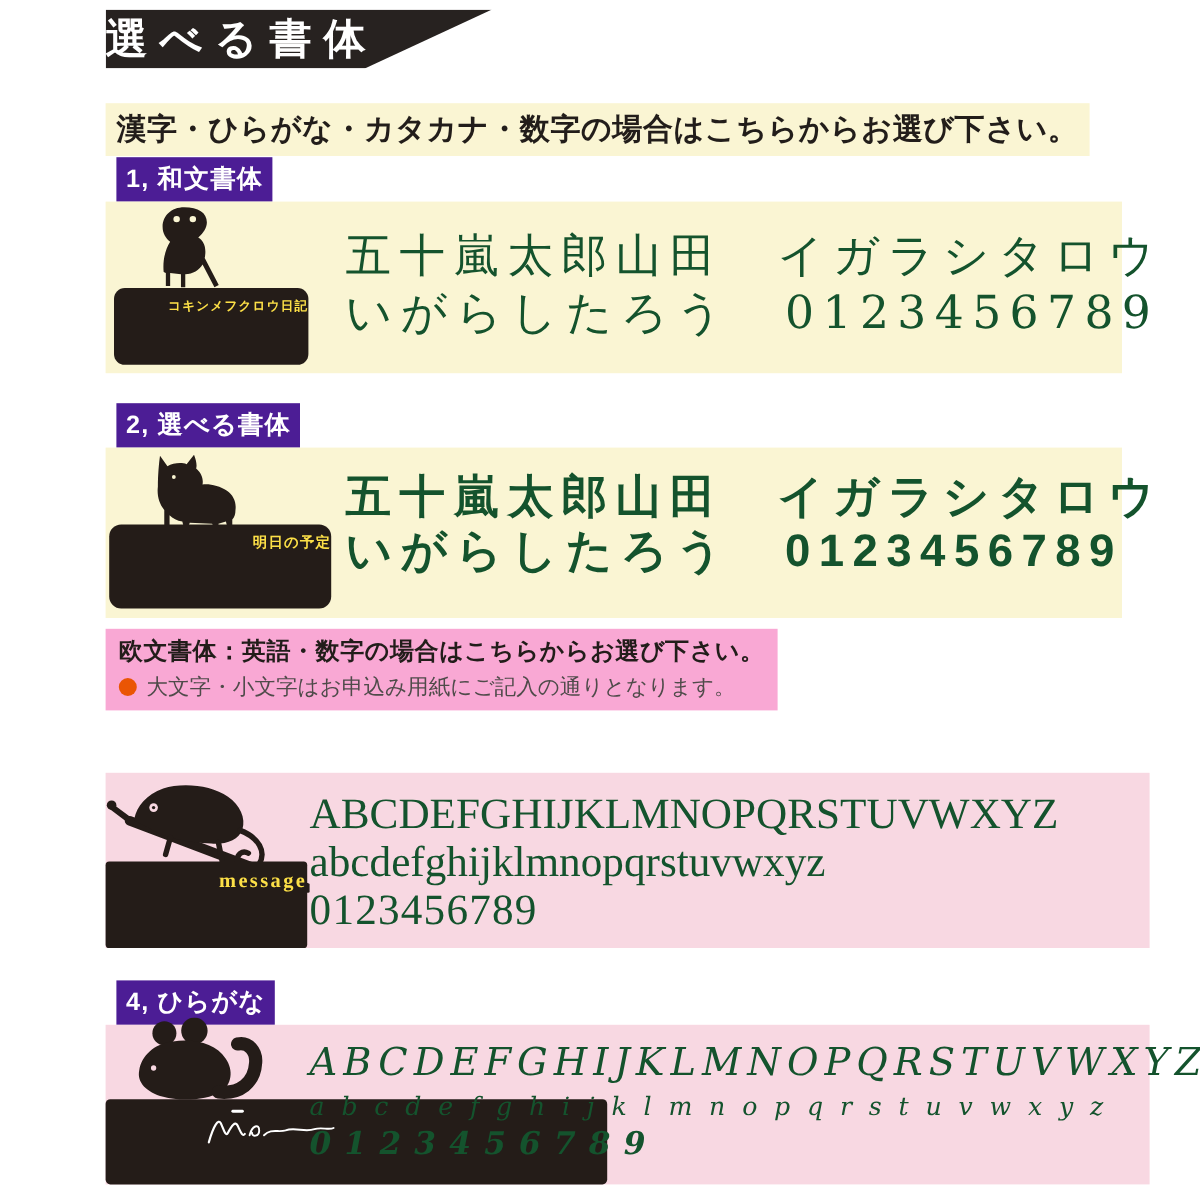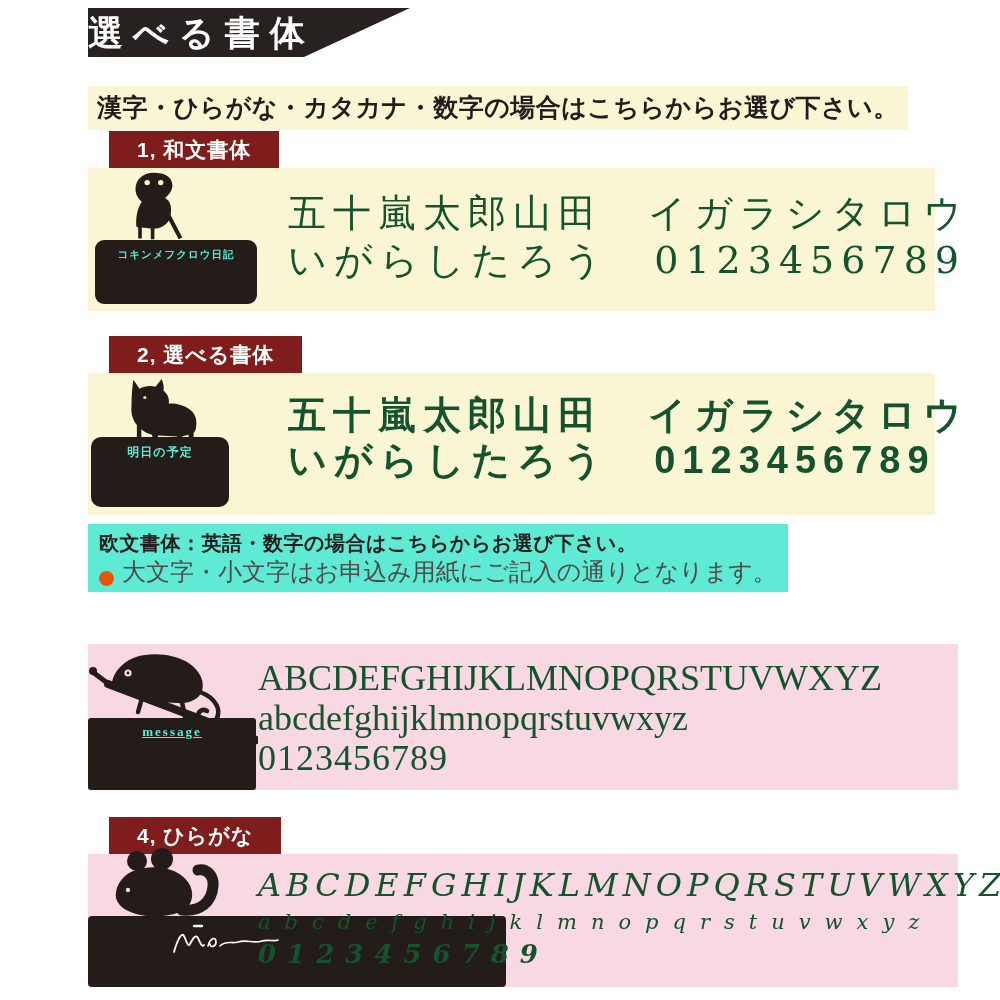--- a/index.html
+++ b/index.html
@@ -10,36 +10,36 @@
   
   .banner { position:absolute; left:88px; top:8px; width:322px; height:49px;
     background:#272220; clip-path:polygon(0 0,100% 0,calc(100% - 106px) 100%,0 100%); }
   .banner span { display:block; color:#ffffff; font-weight:bold; font-size:35px;
     line-height:49px; letter-spacing:10px; }
 
   
   .jp-note { position:absolute; left:88px; top:86px; background:#faf5d3;
     font-size:25px; font-weight:bold; color:#221d1a; padding:5px 9px 6px;
     letter-spacing:0.5px; white-space:nowrap; }
-  .en-note { position:absolute; left:88px; top:524px; background:#5eead4;
+  .en-note { position:absolute; left:88px; top:524px; background:#f9a8d4;
     padding:5px 11px 6px; white-space:nowrap; }
   .en-note .t1 { font-size:20px; font-weight:bold; color:#221d1a; line-height:29px; letter-spacing:0.5px; }
-  .en-note .t2 { font-size:24px; color:#4f4b4a; line-height:28px; display:flex; align-items:flex-end; gap:8px; }
+  .en-note .t2 { font-size:18px; color:#4f4b4a; line-height:28px; display:flex; align-items:center; gap:8px; }
   .dot { width:15px; height:15px; border-radius:50%; background:#ea5504; display:inline-block; flex:0 0 auto; }
 
   
-  .sec-label { position:absolute; left:97px; background:#7f1d1d; color:#fff;
-    font-size:21px; font-weight:bold; line-height:37px; padding:0 28px;
-    letter-spacing:1px; white-space:nowrap;margin-left:12px; }
+  .sec-label { position:absolute; left:97px; background:#4c1d95; color:#fff;
+    font-size:21px; font-weight:bold; line-height:37px; padding:0 8px;
+    letter-spacing:1px; white-space:nowrap; }
   
   .panel { position:absolute; left:88px; }
   .panel.cream { background:#faf5d3; width:847px; height:143px; }
   .panel.pink  { background:#f8d8e2; width:870px; }
 
-  .plaque { position:absolute; background:#241c18; color:#5eead4; text-align:center; }
+  .plaque { position:absolute; background:#241c18; color:#fde047; text-align:right; }
   .plaque .ptxt { display:block; font-weight:bold; }
 
   .svgicon { position:absolute; }
 
   
   .sample { position:absolute; text-align:left; color:#14532d; }
   .sample div { white-space:nowrap; }
   .s-jp-serif { font-family:"DejaVu Serif","Liberation Serif",serif; font-size:38px; letter-spacing:7px; line-height:47px; }
   .s-jp-gothic { font-family:"Liberation Sans",sans-serif; font-weight:bold; font-size:38px; letter-spacing:7px; line-height:45px; }
   .s-en-serif { font-family:"Liberation Serif","DejaVu Serif",serif; font-size:36px; line-height:40px; }
@@ -75,21 +75,21 @@
       <div>いがらしたろう　0123456789</div>
     </div>
   </div>
 
   <div class="sec-label" style="top:336px;">2, 選べる書体</div>
   <div class="panel cream" style="top:373px;height:142px;">
     <svg class="svgicon" style="left:34px;top:5px;" width="90" height="62" viewBox="0 0 100 70">
       <path fill="#241c18" d="M12 2 L19 12 C24 9 32 8 37 10 L44 1 C46 6 47 11 46 14 C51 18 53 24 52 29 C58 28 68 30 75 35 C81 39 84 46 83 53 C83 57 82 60 80 62 L80 68 L75 68 L74 64 L67 66 L67 68 L62 68 L61 66 L40 65 L39 68 L34 68 L33 64 C28 63 24 61 21 58 L21 68 L16 68 L16 53 C11 47 9 39 10 31 C10 20 11 9 12 2 Z"></path>
       <circle cx="25" cy="22" r="1.8" fill="#faf5d3"></circle>
     </svg>
-    <div class="plaque" style="left:3px;top:64px;width:138px;height:70px;border-radius:10px;">
+    <div class="plaque" style="left:3px;top:64px;width:185px;height:70px;border-radius:10px;">
       <span class="ptxt" style="font-size:12px;letter-spacing:1px;padding-top:7px;">明日の予定</span>
     </div>
     <div class="sample s-jp-gothic" style="left:200px;top:20px;width:640px;">
       <div>五十嵐太郎山田　イガラシタロウ</div>
       <div>いがらしたろう　0123456789</div>
     </div>
   </div>
 
   <div class="en-note">
     <div class="t1">欧文書体：英語・数字の場合はこちらからお選び下さい。</div>
@@ -105,21 +105,21 @@
       <path d="M22 39 L6 27" stroke="#241c18" stroke-width="5" stroke-linecap="round" fill="none"></path>
       <circle cx="5" cy="25" r="4" fill="#241c18"></circle>
       <path fill="#241c18" d="M24 36 C26 26 34 16 48 11 C64 6 88 8 102 18 C112 25 117 36 114 45 C111 54 100 58 88 57 C68 56 48 52 36 44 C28 39 23 39 24 36 Z"></path>
       <circle cx="40" cy="27" r="3.6" fill="#f8d8e2"></circle>
       <circle cx="40" cy="27" r="1.4" fill="#241c18"></circle>
       <path d="M54 52 L50 66" stroke="#241c18" stroke-width="4.5" stroke-linecap="round" fill="none"></path>
       <path d="M94 56 L98 76" stroke="#241c18" stroke-width="4.5" stroke-linecap="round" fill="none"></path>
       <path d="M112 46 C128 52 134 64 128 74 C123 81 112 80 110 72 C109 66 114 62 119 65" stroke="#241c18" stroke-width="4.5" stroke-linecap="round" fill="none"></path>
     </svg>
     <div class="plaque" style="left:0px;top:74px;width:168px;height:72px;border-radius:3px;">
-      <span class="ptxt" style="font-family:'Liberation Serif',serif;font-size:13px;letter-spacing:2px;padding-top:6px;text-decoration:underline;">message</span>
+      <span class="ptxt" style="font-family:'Liberation Serif',serif;font-size:17px;letter-spacing:2px;padding-top:6px;">message</span>
     </div>
     <div class="sample s-en-serif" style="left:170px;top:14px;width:690px;">
       <div>ABCDEFGHIJKLMNOPQRSTUVWXYZ</div>
       <div>abcdefghijklmnopqrstuvwxyz</div>
       <div class="digits">0123456789</div>
     </div>
   </div>
 
   <div class="sec-label" style="top:817px;">4, ひらがな</div>
   <div class="panel pink" style="top:854px;height:133px;">

